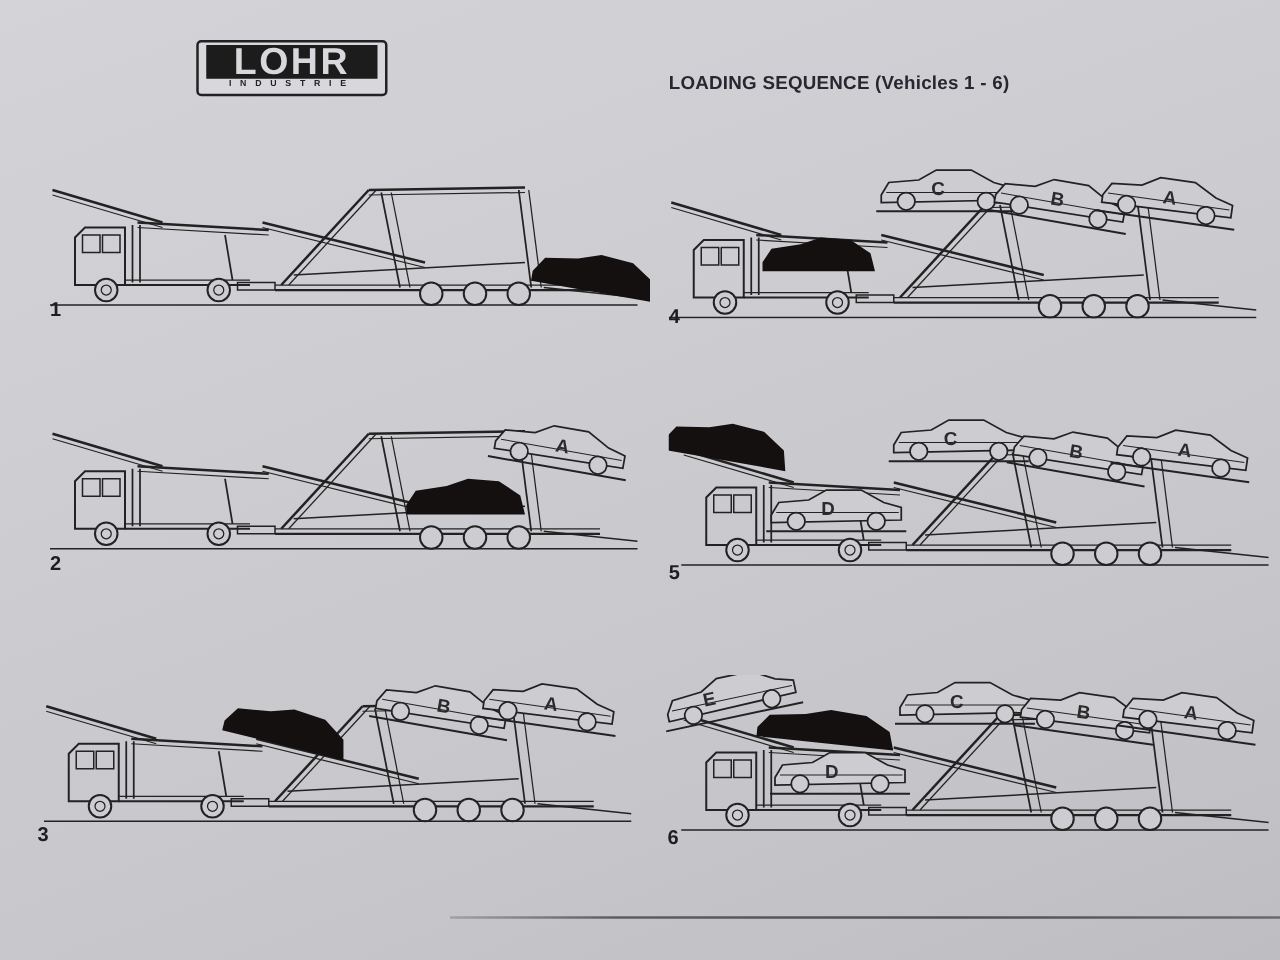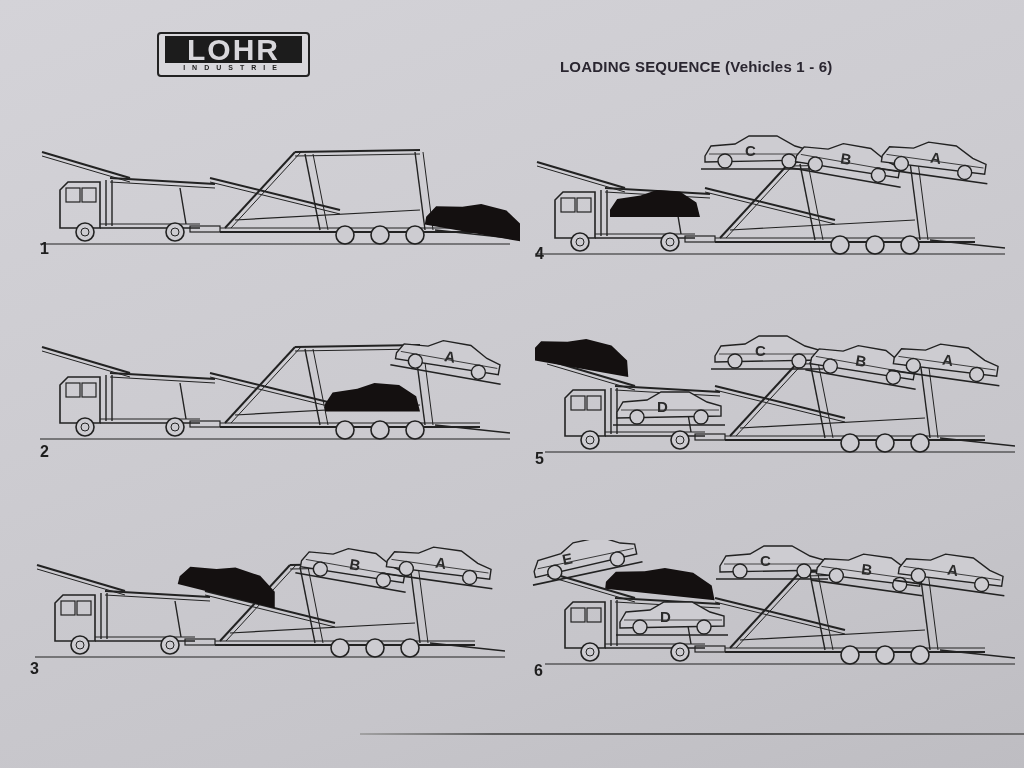--- a/index.html
+++ b/index.html
@@ -1,21 +1,21 @@
 <!DOCTYPE html>
 <html><head>
 <meta charset="utf-8">
 <style>
   html,body{margin:0;padding:0;}
   body{width:1024px;height:768px;overflow:hidden;background:#c9c8cd;font-family:"Liberation Sans",sans-serif;position:relative;}
   .paper{position:absolute;left:0;top:0;width:1024px;height:768px;background:linear-gradient(160deg,#d4d3d8 0%,#cdccd1 40%,#c6c5ca 75%,#bebdc2 100%);}
   .logo{position:absolute;left:157px;top:32px;width:153px;height:45px;border:2px solid #222;border-radius:4px;background:#d8d7db;box-sizing:border-box;}
   .logo-main{position:absolute;left:6px;top:2px;width:137px;height:27px;background:#1c1c1c;color:#d8d7db;font-weight:bold;font-size:30px;letter-spacing:2px;line-height:27px;text-align:center;font-family:"Liberation Sans",sans-serif;}
   .logo-sub{position:absolute;left:0;right:0;top:30px;text-align:center;font-size:7px;letter-spacing:7px;color:#222;font-weight:bold;}
-  .title{position:absolute;left:560px;top:58px;font-size:15px;font-weight:bold;color:#2a2630;letter-spacing:0.2px;}
+  .title{position:absolute;left:535px;top:58px;font-size:15px;font-weight:bold;color:#2a2630;letter-spacing:0.2px;}
   .panel{position:absolute;width:480px;height:140px;}
   .panel svg{position:absolute;left:0;top:0;}
   .step-num{position:absolute;font-size:16px;font-weight:bold;color:#1e1e1e;}
   .car-label{font-family:"Liberation Sans",sans-serif;font-weight:bold;font-size:15px;fill:#2b2b2b;}
   .bottom-line{position:absolute;left:360px;top:733px;width:664px;height:2px;background:linear-gradient(90deg,#999 0%,#444 20%,#333 60%,#555 100%);opacity:.8;}
 </style>
 </head>
 <body>
 
 <div class="paper">

